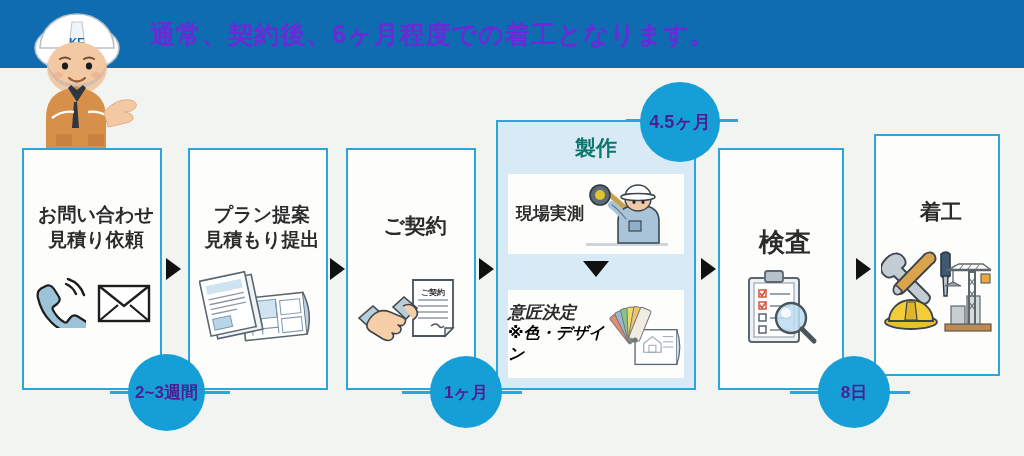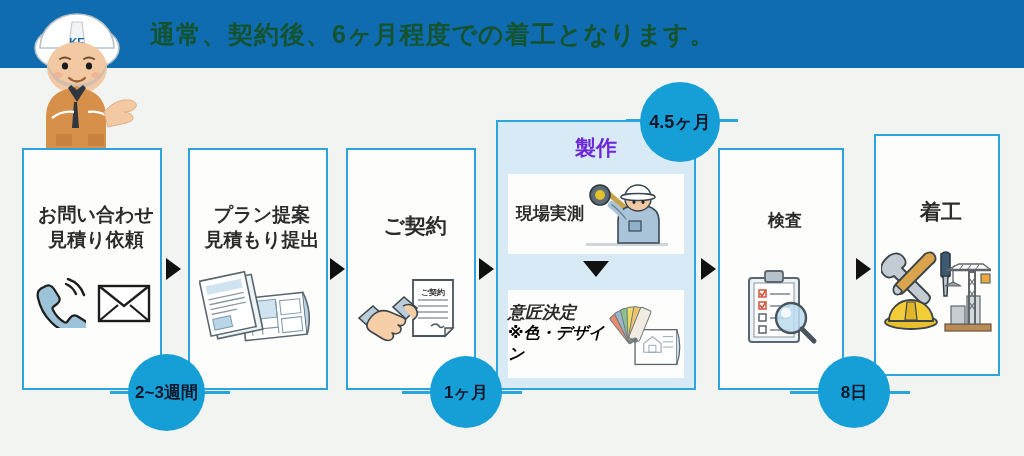--- a/index.html
+++ b/index.html
@@ -11,21 +11,21 @@
   }
   #stage{position:relative;width:1024px;height:456px;}
 
   
   .header-bar{
     position:absolute;left:0;top:0;width:1024px;height:68px;
     background:#0f6cb0;
   }
   .header-title{
     position:absolute;left:150px;top:18px;
-    font-size:25px;font-weight:bold;color:#14532d;
+    font-size:25px;font-weight:bold;color:#6d28d9;
     letter-spacing:1px;white-space:nowrap;
   }
 
   
   .mascot{position:absolute;left:22px;top:6px;width:118px;height:150px;}
 
   
   .step-box{
     position:absolute;background:#fdfdfb;
     border:2px solid #2ba6dd;box-sizing:border-box;
@@ -41,21 +41,21 @@
     display:flex;align-items:center;justify-content:center;
   }
 
   
   .prod-panel{
     position:absolute;left:496px;top:120px;width:200px;height:270px;
     background:#d8eaf5;border:2px solid #2ba6dd;box-sizing:border-box;
   }
   .prod-title{
     position:absolute;left:0;right:0;top:12px;text-align:center;
-    font-size:21px;font-weight:bold;color:#6d28d9;
+    font-size:21px;font-weight:bold;color:#0f766e;
   }
   .prod-sub{
     position:absolute;left:10px;width:176px;
     background:#fdfdfb;box-sizing:border-box;
     display:flex;align-items:center;
   }
   .prod-sub-label{
     font-size:17px;font-weight:bold;color:#2b2b2b;
     padding-left:8px;line-height:1.2;white-space:nowrap;
   }
@@ -69,21 +69,21 @@
   
   .arrow-right{
     position:absolute;width:0;height:0;
     border-top:11px solid transparent;border-bottom:11px solid transparent;
     border-left:15px solid #101010;
   }
 
   
   .badge{
     position:absolute;border-radius:50%;
-    background:#169fd7;color:#0f172a;
+    background:#169fd7;color:#4c1d95;
     display:flex;align-items:center;justify-content:center;
     font-weight:bold;z-index:6;
   }
   .badge-line{
     position:absolute;height:3px;background:#2ba6dd;z-index:5;
   }
 </style>
 </head>
 <body>
 
@@ -259,21 +259,21 @@
             </g>
           <circle cx="38" cy="48" r="3" fill="#6f777c"></circle>
         </g>
       </svg>
     </div>
   </div>
 
   <div class="arrow-right" style="left:701px;top:258px;"></div>
 
   <div class="step-box" style="left:718px;top:148px;width:126px;height:242px;">
-    <div class="step-title" style="top:60px;font-size:17px;">
+    <div class="step-title" style="top:75px;font-size:26px;">
       <span>検査</span>
     </div>
     <div class="step-icons" style="top:118px;">
       <svg width="80" height="82" viewBox="0 0 80 82">
         <rect x="8" y="10" width="50" height="64" rx="3" fill="#eef2f5" stroke="#5a6670" stroke-width="2"></rect>
         <rect x="13" y="15" width="40" height="54" fill="#ffffff" stroke="#9aa6ae" stroke-width="1.2"></rect>
         <rect x="24" y="3" width="18" height="11" rx="2.5" fill="#b6c1c9" stroke="#5a6670" stroke-width="1.8"></rect>
 
         <rect x="18" y="22" width="7" height="7" fill="none" stroke="#d4553f" stroke-width="1.5"></rect>
         <path d="M19 25 l2 3 l4 -6" stroke="#d4553f" stroke-width="1.6" fill="none"></path>

